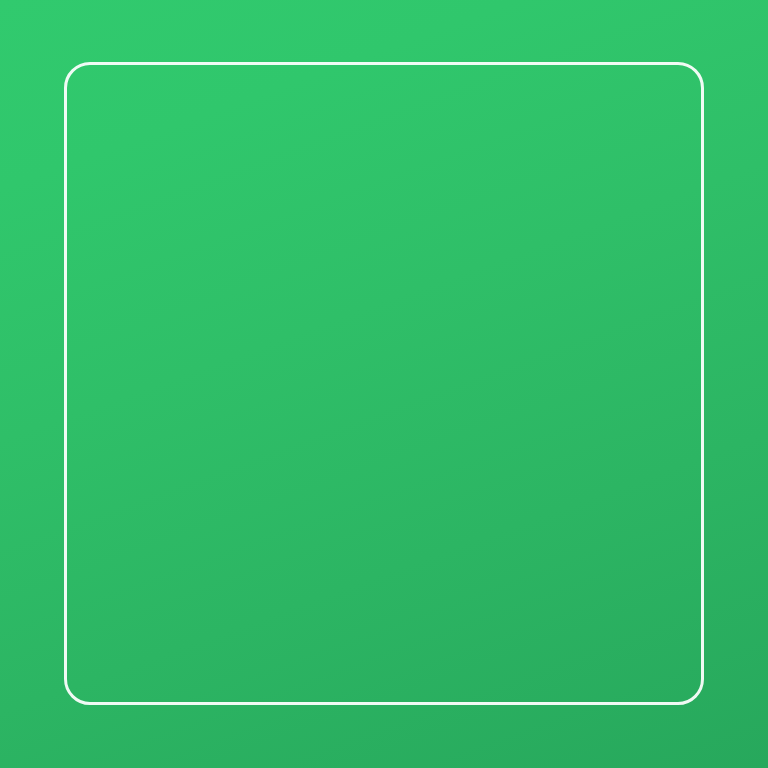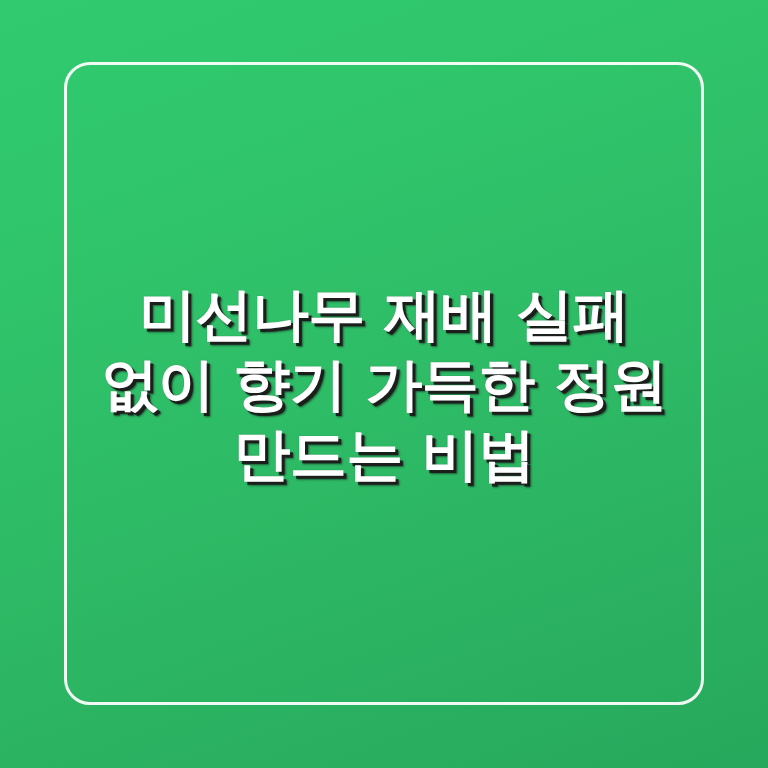--- a/index.html
+++ b/index.html
@@ -75,19 +75,14 @@
        0 0 1px rgba(0, 0, 0, 0.35);
   }
 </style>
 </head>
 <body>
 
 <div class="thumbnail-card">
 
   <div class="inner-frame"></div>
 
-  <div class="headline-block">
-    <span class="headline-line">미선나무 재배 실패</span>
-    <span class="headline-line">없이 향기 가득한 정원</span>
-    <span class="headline-line">만드는 비법</span>
-  </div>
 
 </div>
 
 </body></html>

